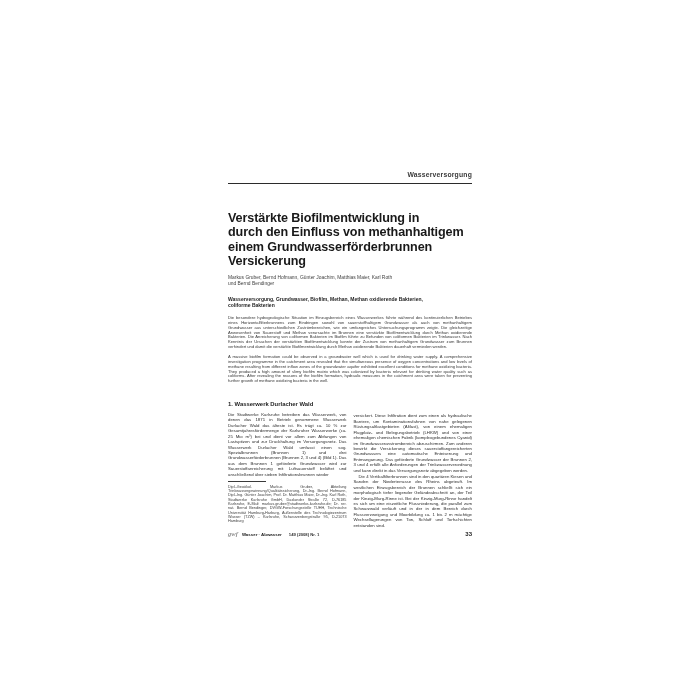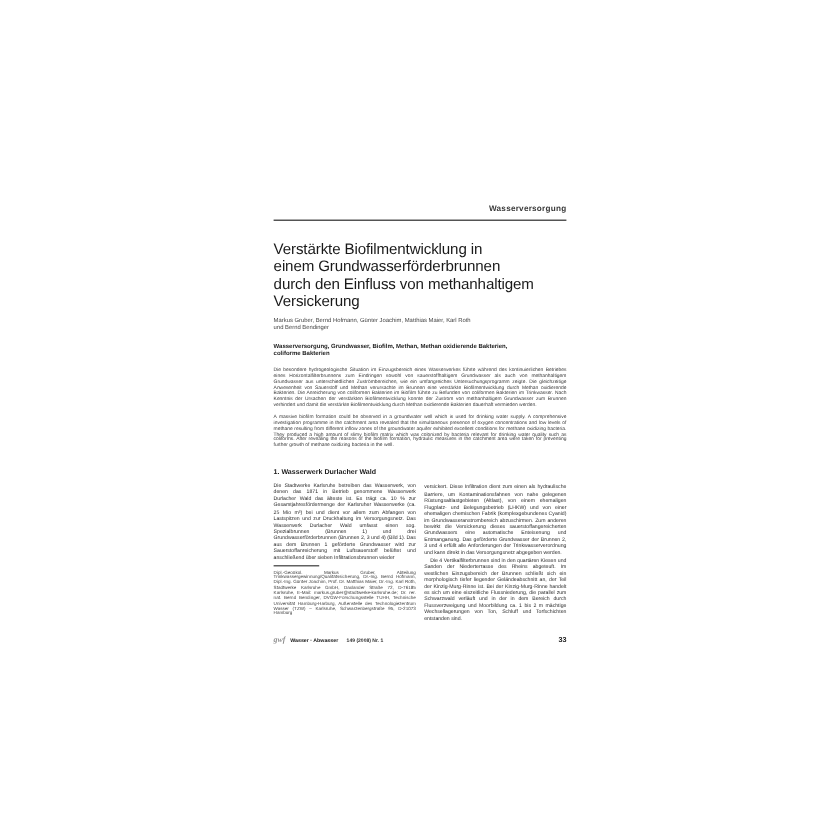--- a/index.html
+++ b/index.html
@@ -21,24 +21,24 @@
     text-align:right;
     padding-bottom:2px;
   }
   .category-label{
     font-size:6.8px;
     font-weight:bold;
     color:#3a3a3a;
     letter-spacing:.2px;
   }
   .article-title{
-    margin-top:17px;
+    margin-top:27px;
     font-size:12.6px;
     line-height:14.4px;
-    font-weight:normal;
+    font-weight:bold;
     color:#191919;
     letter-spacing:-.1px;
   }
   .authors{
     margin-top:6px;
     font-size:4.9px;
     line-height:6.2px;
     color:#424242;
   }
   .keywords{
@@ -125,22 +125,22 @@
 <body>
 
 <div class="page">
 
   <div class="category-row">
     <span class="category-label">Wasserversorgung</span>
   </div>
 
   <div class="article-title">
     <div>Verstärkte Biofilmentwicklung in</div>
+    <div>durch den Einfluss von methanhaltigem</div>
     <div>einem Grundwasserförderbrunnen</div>
-    <div>durch den Einfluss von methanhaltigem</div>
     <div>Versickerung</div>
   </div>
 
   <div class="authors">
     <div>Markus Gruber, Bernd Hofmann, Günter Joachim, Matthias Maier, Karl Roth</div>
     <div>und Bernd Bendinger</div>
   </div>
 
   <div class="keywords">
     <div>Wasserversorgung, Grundwasser, Biofilm, Methan, Methan oxidierende Bakterien,</div>

